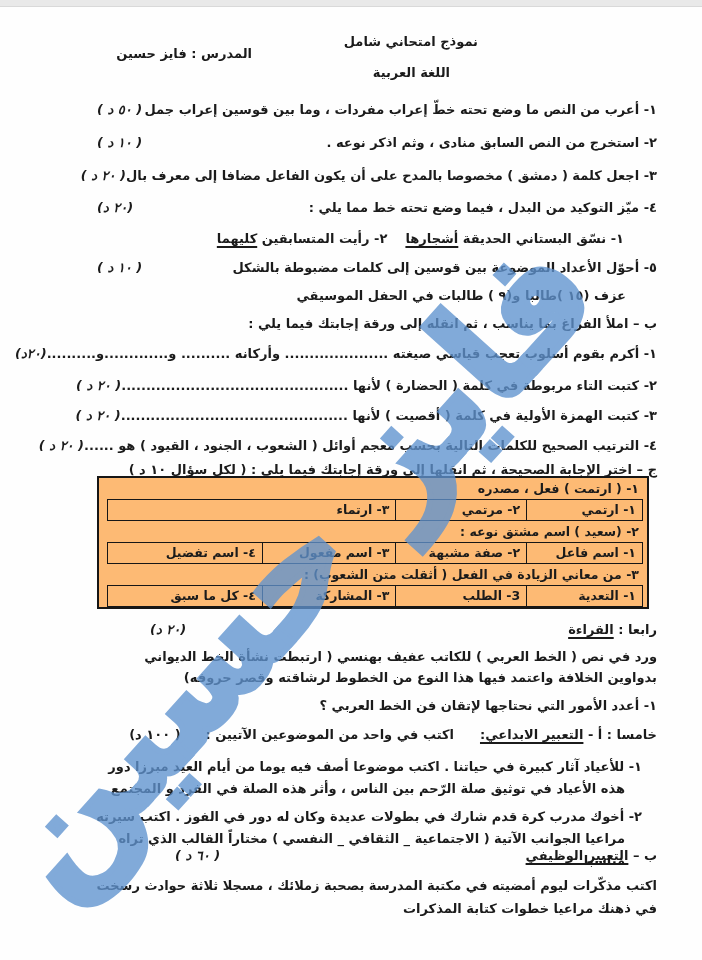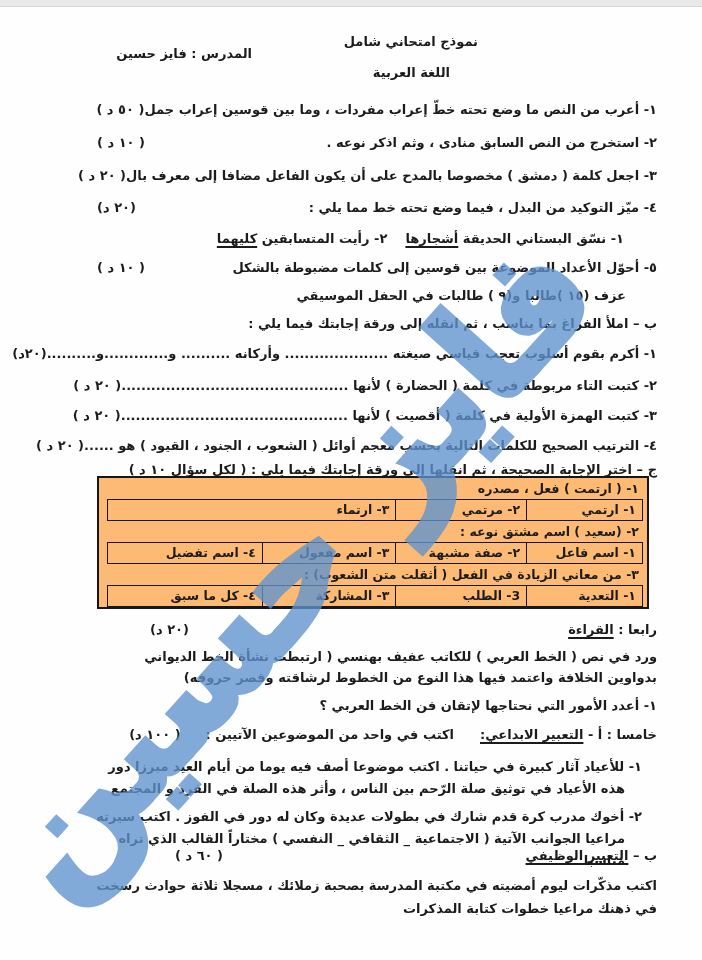--- a/index.html
+++ b/index.html
@@ -4,21 +4,21 @@
 <style>
   html,body{margin:0;padding:0;background:#ffffff;}
   .page{
     position:relative;width:702px;height:960px;background:#fefefe;overflow:hidden;
     font-family:"DejaVu Sans",sans-serif;font-weight:700;color:#1b1b1b;
     direction:rtl;font-size:13px;
   }
   .topstrip{position:absolute;top:0;left:0;width:702px;height:6px;background:#e9e9e9;border-bottom:1px solid #d9d9d9;}
   .abs{position:absolute;white-space:nowrap;}
   .row{position:absolute;right:45px;width:560px;display:flex;align-items:flex-start;white-space:nowrap;}
-  .marks{margin-right:auto;}
+  .marks{margin-right:auto;font-style:italic;}
   .ul{text-decoration:underline;text-underline-offset:3px;text-decoration-thickness:1.5px;}
   .para{position:absolute;right:45px;width:562px;line-height:21px;text-align:right;}
   .essay{position:absolute;right:60px;width:545px;line-height:22px;text-align:right;padding-right:17px;text-indent:-17px;}
   
   .ctable{position:absolute;top:476px;right:53px;width:552px;height:133px;border:2px solid #161616;background:#fdba74;box-sizing:border-box;}
   .tq{height:21px;line-height:21px;padding-right:8px;font-size:12.5px;white-space:nowrap;}
   .topts{display:flex;height:22px;margin:0 4px 0 8px;border:1.5px solid #161616;box-sizing:border-box;font-size:12.5px;}
   .tc{box-sizing:border-box;line-height:18px;padding:1px 6px 0 2px;white-space:nowrap;overflow:hidden;}
   .tc:nth-child(1){width:21.5%;}
   .tc:nth-child(2){width:24.5%;}

